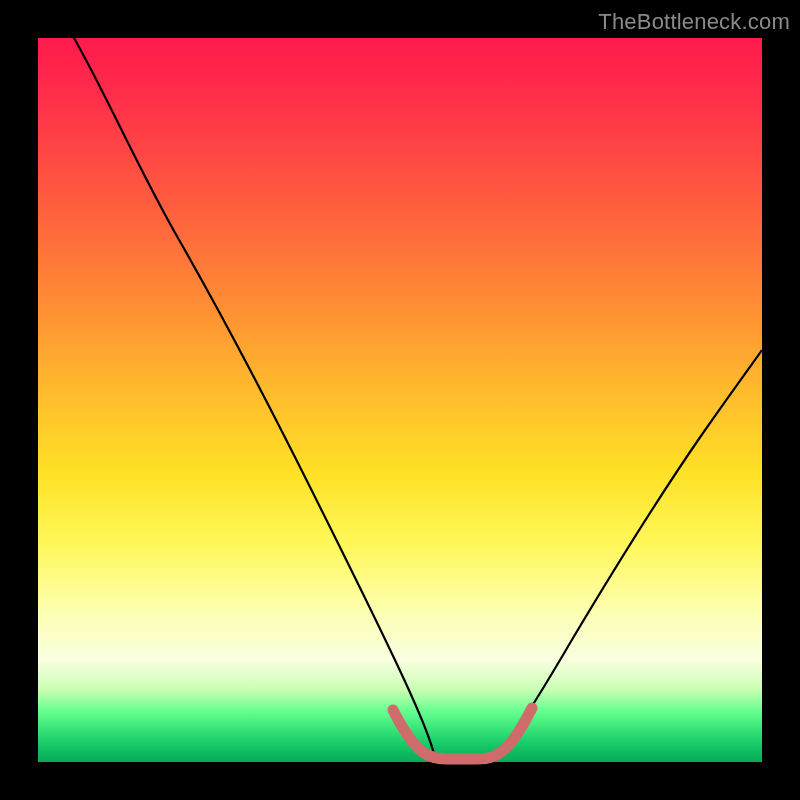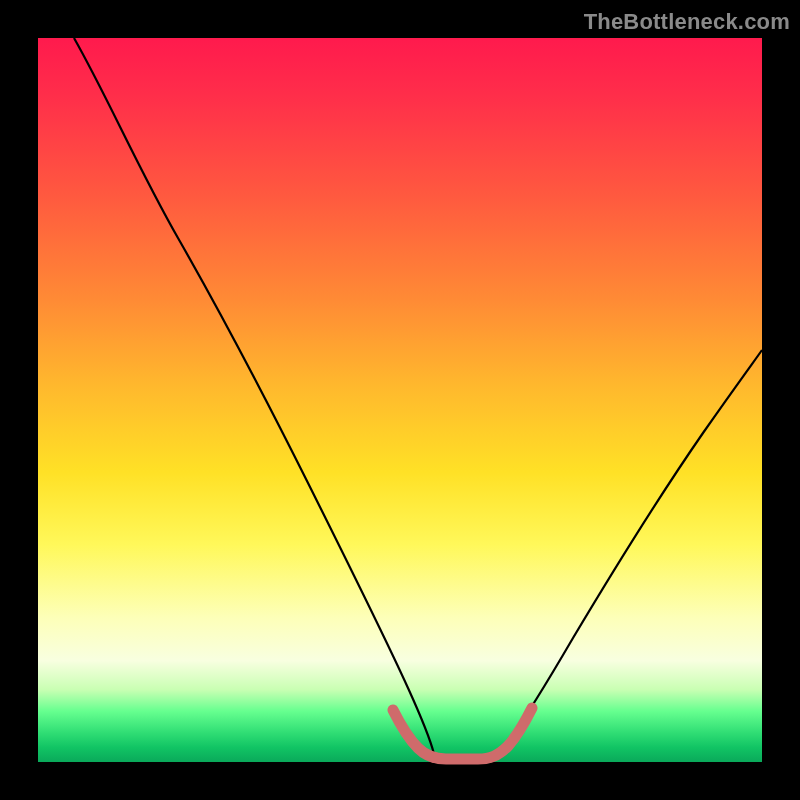--- a/index.html
+++ b/index.html
@@ -43,21 +43,21 @@
       #0aa95a 100%
     );
   }
   .watermark {
     position: absolute;
     top: 9px;
     right: 10px;
     color: #8a8a8a;
     font-size: 22px;
     letter-spacing: 0.2px;
-    font-weight: 700;
+    font-weight: 400;
     user-select: none;
     text-align: center;
   }
   svg.curves {
     position: absolute;
     top: 0;
     left: 0;
     width: 724px;
     height: 724px;
     overflow: visible;

